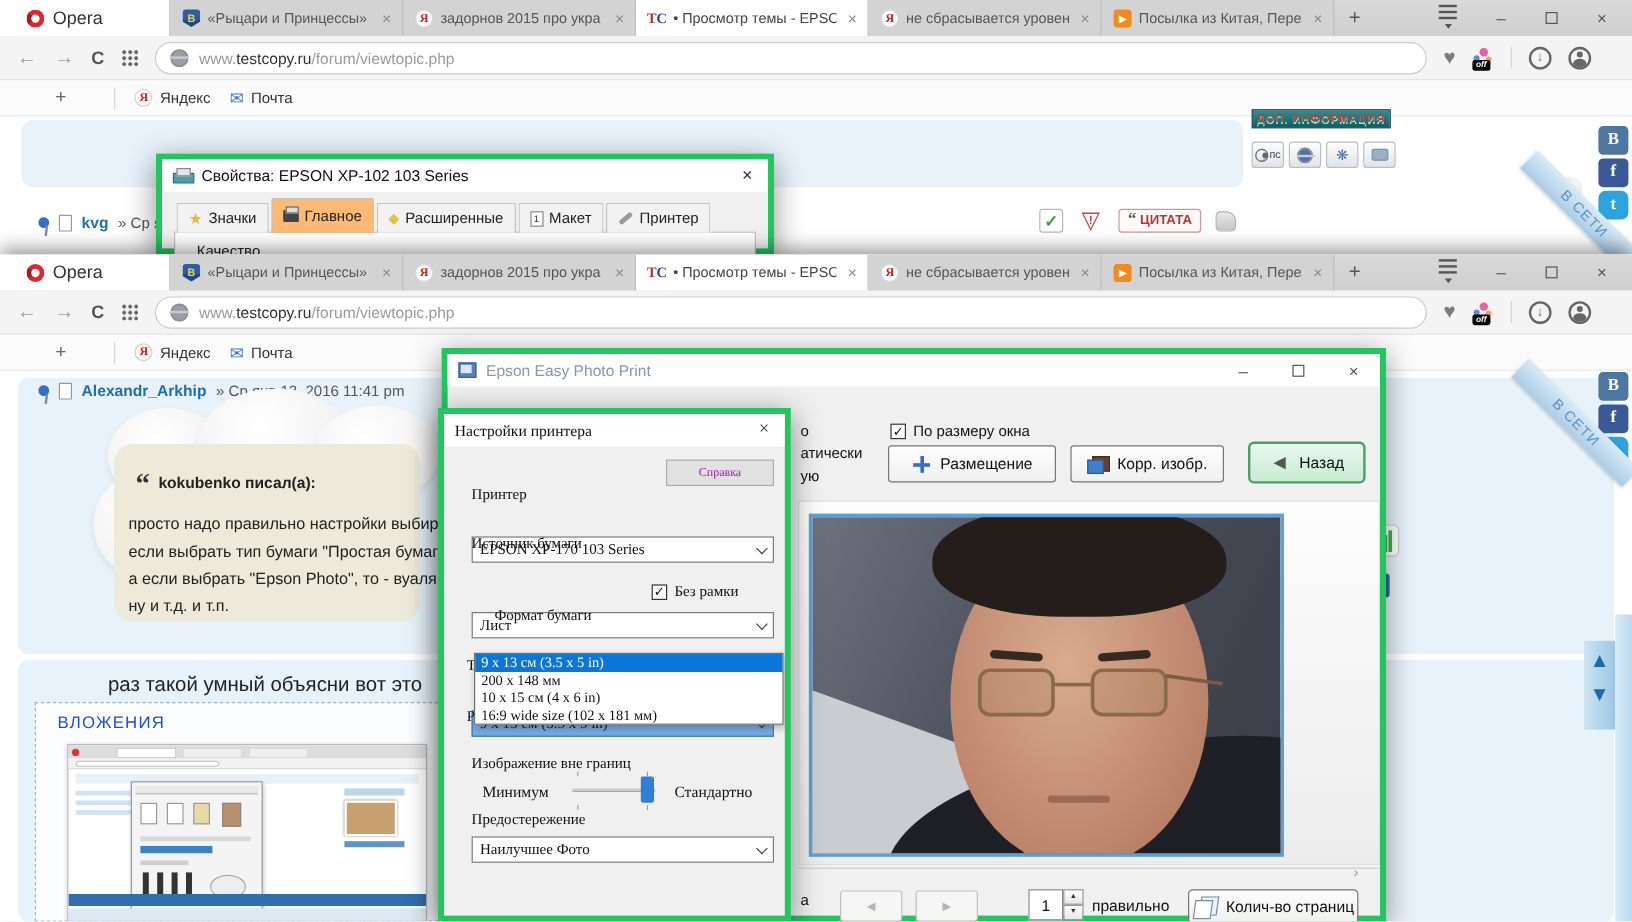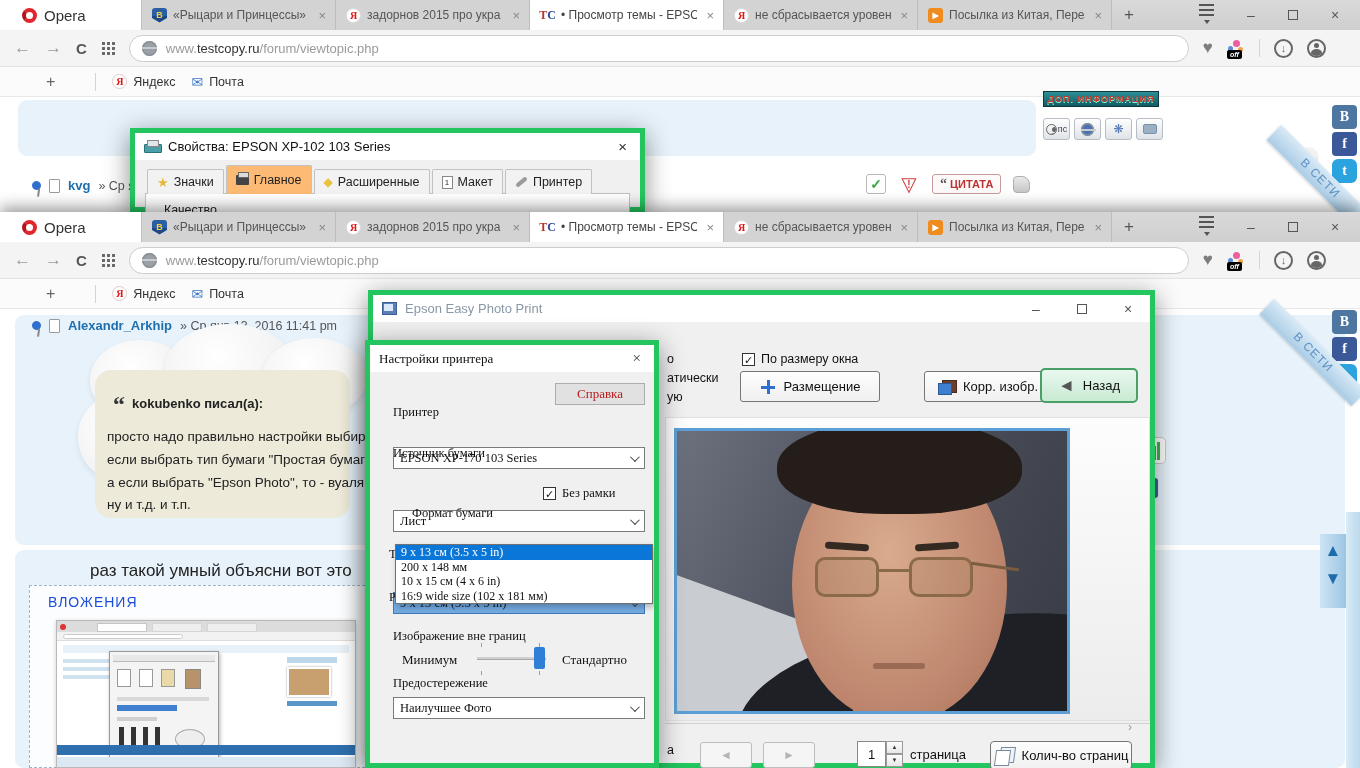--- a/index.html
+++ b/index.html
@@ -98,21 +98,21 @@
   .ptab.active {background:#fdba74; height:29px; margin-top:-4px;}
   .ic-star {color:#e8b83a; font-size:13px;}
   .ic-print-sm {width:13px; height:10px; background:#444; border-radius:1px; position:relative;}
   .ic-print-sm::after {content:""; position:absolute; left:2px; top:-3px; width:9px; height:4px; background:#ddd; border:1px solid #666;}
   .ic-diamond {color:#e8c23a; font-size:12px;}
   .ic-page {width:11px; height:13px; background:#fff; border:1px solid #888; font-size:8px; color:#333; text-align:center; line-height:12px;}
   .ic-wrench {width:13px; height:4px; background:#9a9a9a; border-radius:2px; transform:rotate(-40deg);}
   .groupbox-label {font-size:12.5px; color:#222;}
 
   .btn {background:linear-gradient(#fdfdfd,#f0f0f0); border:1px solid #767676; border-radius:3px; display:flex; align-items:center; justify-content:center; gap:8px; font-size:13px; color:#111;}
-  .btn-plain {background:#e1e1e1; border:1px solid #adadad; border-radius:0; font-size:13px; color:#b91c1c; display:flex; align-items:center; justify-content:center;}
+  .btn-plain {background:#e1e1e1; border:1px solid #adadad; border-radius:0; font-size:10px; color:#a21caf; display:flex; align-items:center; justify-content:center;}
   .btn-back {background:linear-gradient(#e9f8ef,#c8ead3); border:2px solid #49a065; border-radius:5px;}
   .back-arrow {color:#555; font-size:17px;}
   .move-ic {position:relative; width:16px; height:16px;}
   .move-ic::before {content:""; position:absolute; left:7px; top:1px; width:3px; height:14px; background:#2f6fd0;}
   .move-ic::after {content:""; position:absolute; left:1px; top:7px; width:14px; height:3px; background:#2f6fd0;}
   .corr-ic {position:relative; width:17px; height:14px;}
   .corr-ic::before {content:""; position:absolute; left:4px; top:0; width:13px; height:11px; background:#6b3f2e; border:1px solid #4a2a1e;}
   .corr-ic::after {content:""; position:absolute; left:0; top:3px; width:12px; height:10px; background:#3f7fd0; border:1px solid #2a5a9a;}
   .checkbox {width:13px; height:13px; background:#fff; border:1px solid #333; color:#111; font-size:11px; line-height:12px; text-align:center; flex:none;}
   .field-label {font-size:12.5px; color:#111;}
@@ -489,21 +489,21 @@
     <span class="abs frag" style="left:294px; top:95px;">ую</span>
 
     <div class="abs" style="left:369px; top:57px; display:flex; align-items:center; gap:6px;">
       <span class="checkbox">✓</span>
       <span class="field-label">По размеру окна</span>
     </div>
     <div class="abs btn" style="left:367px; top:76px; width:140px; height:31px;">
       <span class="move-ic"></span>
       <span>Размещение</span>
     </div>
-    <div class="abs btn" style="left:519px; top:76px; width:128px; height:31px;margin-left:32px;">
+    <div class="abs btn" style="left:519px; top:76px; width:128px; height:31px;">
       <span class="corr-ic"></span>
       <span>Корр. изобр.</span>
     </div>
     <div class="abs btn btn-back" style="left:667px; top:73px; width:98px; height:35px;">
       <span class="back-arrow">◄</span>
       <span>Назад</span>
     </div>
 
     <div class="abs" style="left:292px; top:122px; width:485px; height:304px; background:linear-gradient(#fdfdfd,#ececec); border:1px solid #e0e0e0;">
       <div class="photo" style="position:absolute; left:8px; top:10px; width:396px; height:286px; border:3px solid #5c9fd6;">
@@ -525,21 +525,21 @@
     <div class="abs" style="left:292px; top:428px; width:485px; border-top:1px solid #cfcfcf;"></div>
     <span class="abs" style="left:755px; top:425px; color:#9a9a9a; font-size:12px;">›</span>
     <span class="abs frag" style="left:294px; top:448px;">а</span>
     <div class="abs pgbtn" style="left:327px; top:447px;">◄</div>
     <div class="abs pgbtn" style="left:390px; top:447px;">►</div>
     <input class="abs spin-input" style="left: 484px; top: 446px;" value="1">
     <div class="abs spinner" style="left:513px; top:446px;">
       <span>▲</span>
       <span>▼</span>
     </div>
-    <span class="abs field-label" style="left:537px; top:452px; font-size:13px;">страница</span>
+    <span class="abs field-label" style="left:537px; top:452px; font-size:13px;">правильно</span>
     <div class="abs btn" style="left:617px; top:446px; width:142px; height:29px; border-radius:4px;">
       <span class="pages-ic"></span>
       <span>Колич-во страниц</span>
     </div>
   </div>
 
   <div class="abs dlg" id="pdlg" style="left:365px; top:340px; width:294px; height:428px; z-index:4; overflow:hidden;font-family:Liberation Serif, serif;">
     <div class="dlg-titlebar">
       <span>Настройки принтера</span>
       <span class="dlg-close">×</span>

